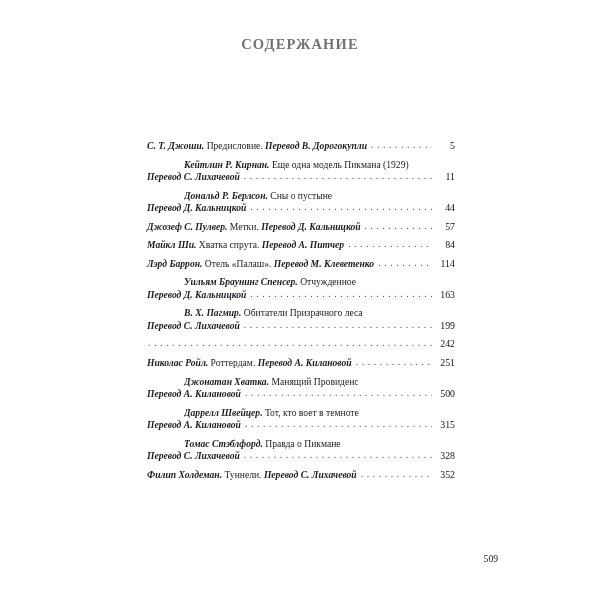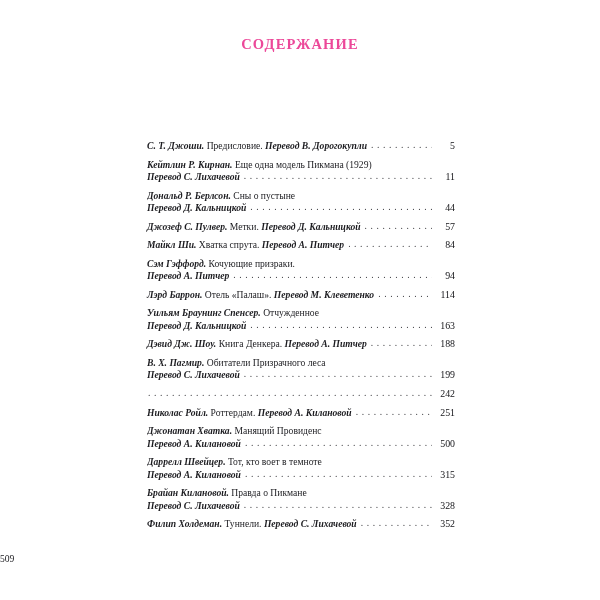--- a/index.html
+++ b/index.html
@@ -28,21 +28,21 @@
 
   .toc-title {
     position: absolute;
     left: 0;
     top: 36px;
     width: 600px;
     text-align: center;
     font-size: 14.5px;
     font-weight: bold;
     letter-spacing: 1.15px;
-    color: #ec4899;
+    color: #737373;
     font-family: "Liberation Serif", "DejaVu Serif", serif;
   }
 
   .toc-list {
     position: absolute;
     left: 147px;
     top: 140px;
     width: 308px;
   }
 
@@ -51,20 +51,21 @@
     font-size: 9.6px;
     line-height: 12.4px;
     color: #1c1c20;
   }
 
   
   .entry-head {
     display: block;
     white-space: nowrap;
     overflow: hidden;
+    margin-left: 37px;
   }
 
   
   .entry-leader {
     display: flex;
     align-items: flex-start;
     width: 100%;
     white-space: nowrap;
   }
 
@@ -109,21 +110,21 @@
   .tr {
     font-style: italic;
     font-weight: 600;
   }
 
   .folio {
     position: absolute;
     left: 0;
     top: 553px;
     width: 498px;
-    text-align: left;
+    text-align: right;
     font-size: 9.6px;
     color: #242428;
   }
 </style>
 </head>
 <body>
 
 <div class="page">
 
   <div class="toc-title">СОДЕРЖАНИЕ</div>
@@ -160,50 +161,35 @@
         </div>
       </div>
       <div class="toc-entry">
         <div class="entry-leader">
           <span class="entry-text"><span class="au">Майкл Ши.</span> <span class="ti">Хватка спрута.</span> <span class="tr">Перевод А. Питчер</span></span>
           <span class="leader"></span>
           <span class="page-num">84</span>
         </div>
       </div>
       <div class="toc-entry">
-        <div class="entry-head"><span class="au">Сэм Гэффорд.</span> <span class="ti">Кочующие призраки.</span></div>
-        <div class="entry-leader">
-          <span class="entry-text"><span class="tr">Перевод А. Питчер</span></span>
-          <span class="leader"></span>
-          <span class="page-num">94</span>
-        </div>
-      </div>
-      <div class="toc-entry">
         <div class="entry-leader">
           <span class="entry-text"><span class="au">Лэрд Баррон.</span> <span class="ti">Отель «Палаш».</span> <span class="tr">Перевод М. Клеветенко</span></span>
           <span class="leader"></span>
           <span class="page-num">114</span>
         </div>
       </div>
       <div class="toc-entry">
         <div class="entry-head"><span class="au">Уильям Браунинг Спенсер.</span> <span class="ti">Отчужденное</span></div>
         <div class="entry-leader">
           <span class="entry-text"><span class="tr">Перевод Д. Кальницкой</span></span>
           <span class="leader"></span>
           <span class="page-num">163</span>
         </div>
       </div>
       <div class="toc-entry">
-        <div class="entry-leader">
-          <span class="entry-text"><span class="au">Дэвид Дж. Шоу.</span> <span class="ti">Книга Денкера.</span> <span class="tr">Перевод А. Питчер</span></span>
-          <span class="leader"></span>
-          <span class="page-num">188</span>
-        </div>
-      </div>
-      <div class="toc-entry">
         <div class="entry-head"><span class="au">В. Х. Пагмир.</span> <span class="ti">Обитатели Призрачного леса</span></div>
         <div class="entry-leader">
           <span class="entry-text"><span class="tr">Перевод С. Лихачевой</span></span>
           <span class="leader"></span>
           <span class="page-num">199</span>
         </div>
       </div>
       <div class="toc-entry">
         <div class="entry-leader">
           <span class="leader"></span>
@@ -227,21 +213,21 @@
       </div>
       <div class="toc-entry">
         <div class="entry-head"><span class="au">Даррелл Швейцер.</span> <span class="ti">Тот, кто воет в темноте</span></div>
         <div class="entry-leader">
           <span class="entry-text"><span class="tr">Перевод А. Килановой</span></span>
           <span class="leader"></span>
           <span class="page-num">315</span>
         </div>
       </div>
       <div class="toc-entry">
-        <div class="entry-head"><span class="au">Брайан Килановой.</span> <span class="ti">Правда о Пикмане</span></div>
+        <div class="entry-head"><span class="au">Томас Стэблфорд.</span> <span class="ti">Правда о Пикмане</span></div>
         <div class="entry-leader">
           <span class="entry-text"><span class="tr">Перевод С. Лихачевой</span></span>
           <span class="leader"></span>
           <span class="page-num">328</span>
         </div>
       </div>
       <div class="toc-entry">
         <div class="entry-leader">
           <span class="entry-text"><span class="au">Филип Холдеман.</span> <span class="ti">Туннели.</span> <span class="tr">Перевод С. Лихачевой</span></span>
           <span class="leader"></span>

